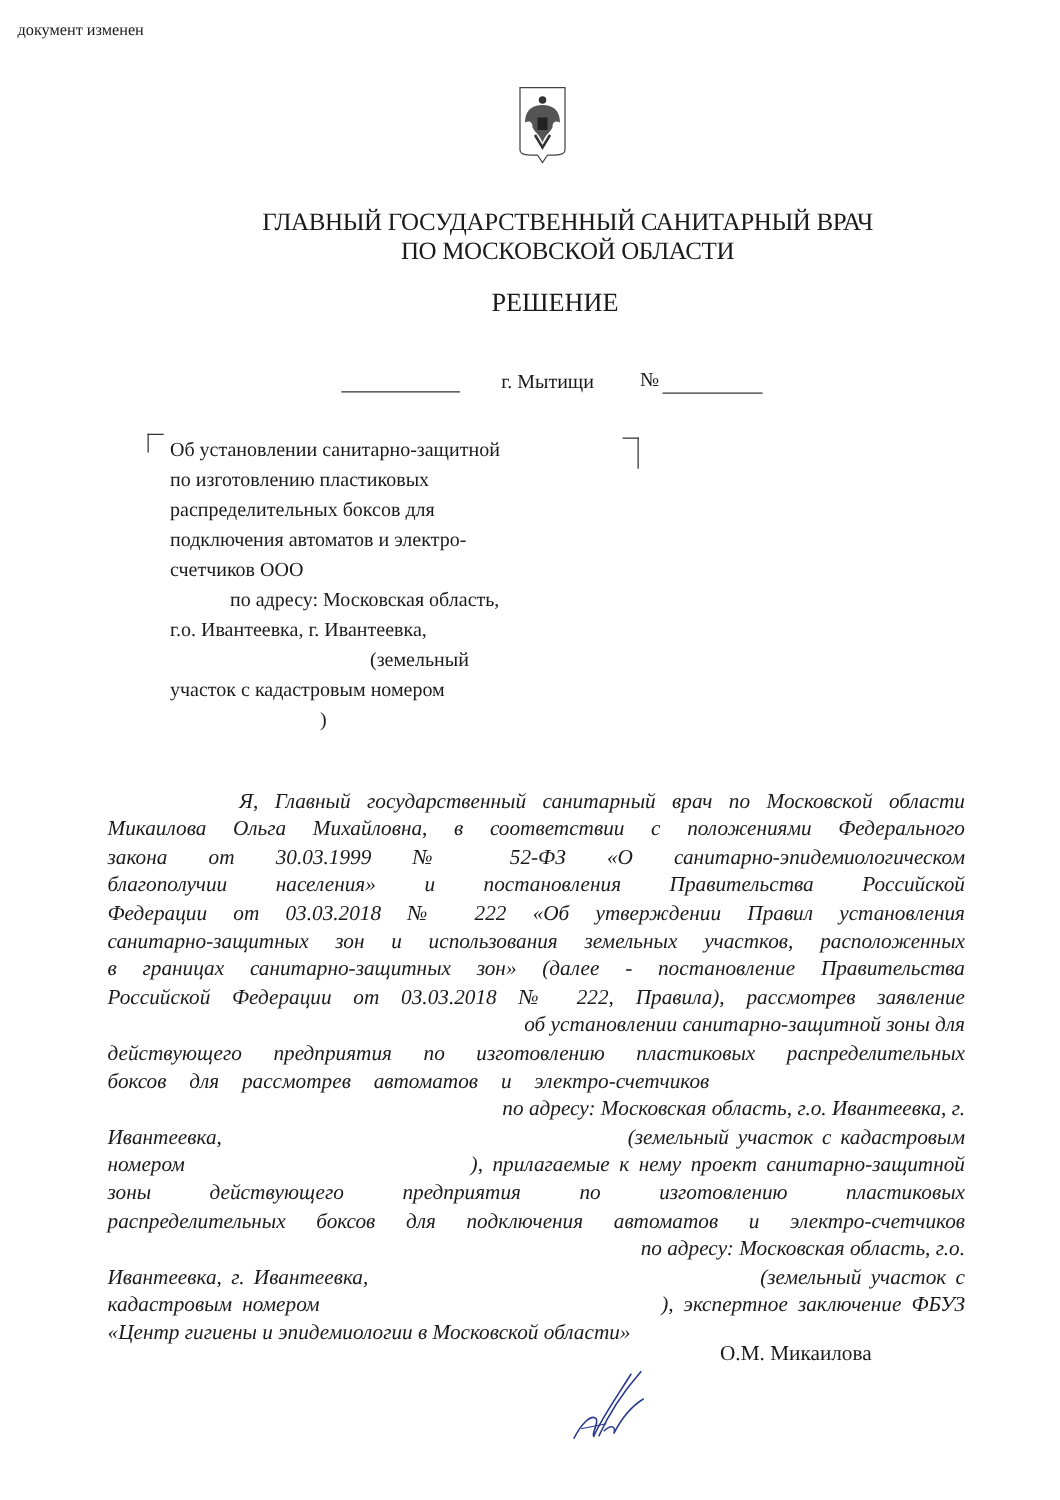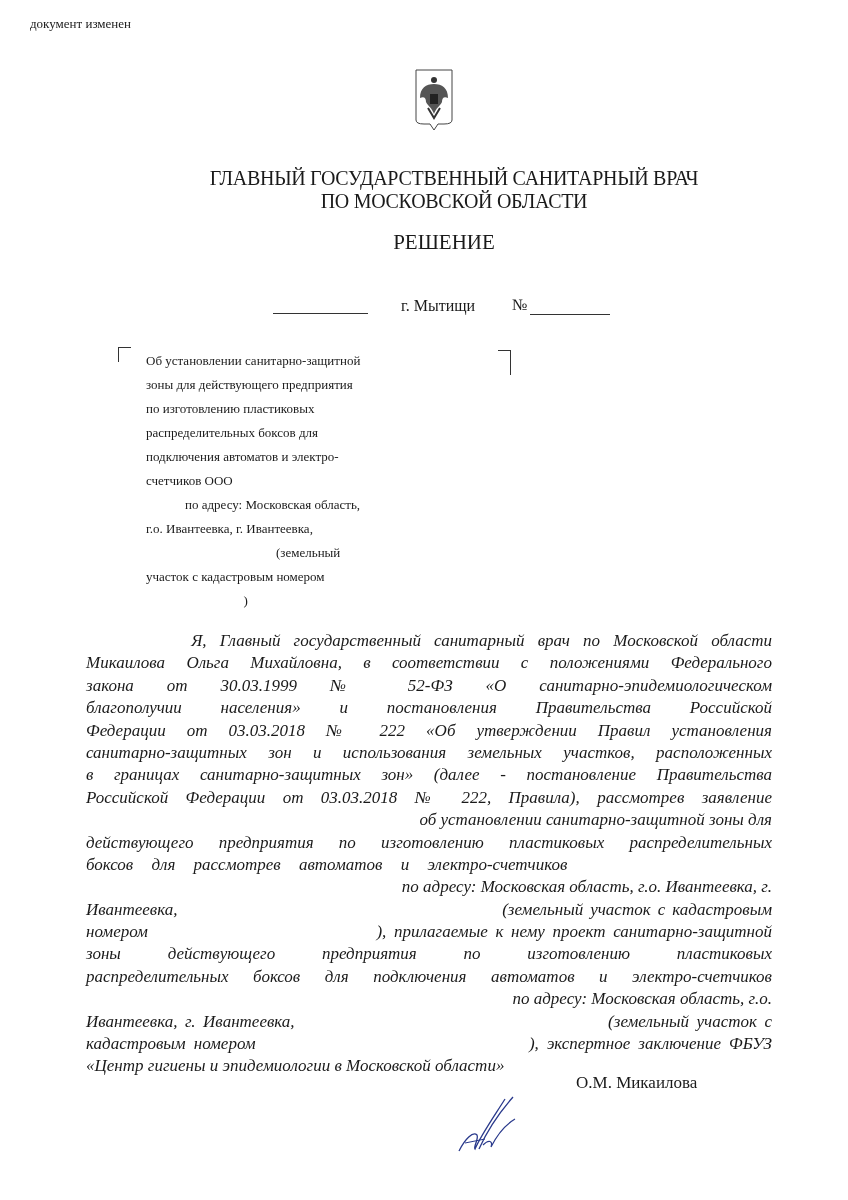--- a/index.html
+++ b/index.html
@@ -1,30 +1,30 @@
 <!DOCTYPE html>
 <html><head>
 <meta charset="utf-8">
 <style>
   html, body { margin: 0; padding: 0; background: #ffffff; }
   body { width: 848px; height: 1200px; position: relative; overflow: hidden; font-family: "Liberation Serif", serif; color: #1a1a1a; }
   .abs { position: absolute; }
-  .note { left: 30px; top: 16px; font-size: 13px; }
+  .note { left: 14px; top: 16px; font-size: 13px; }
   .emblem { left: 414px; top: 68px; width: 40px; height: 64px; }
   .title { left: 0; width: 848px; text-align: center; font-size: 20px; line-height: 24px; letter-spacing: -0.3px; }
   .title1 { top: 166px; left: 30px; }
   .title2 { top: 189px; left: 30px; }
   .decision { top: 230px; left: 20px; font-size: 21px; letter-spacing: 0px; }
   .dateline { left: 273px; top: 313px; width: 95px; border-top: 1px solid #333; }
   .city { left: 401px; top: 297px; font-size: 16px; }
   .numlabel { left: 512px; top: 296px; font-size: 16px; }
   .numline { left: 530px; top: 314px; width: 80px; border-top: 1px solid #333; }
   .bracket-l { left: 118px; top: 347px; width: 12px; height: 14px; border-left: 1px solid #333; border-top: 1px solid #333; }
   .bracket-r { left: 498px; top: 350px; width: 12px; height: 24px; border-right: 1px solid #333; border-top: 1px solid #333; }
-  .subject { left: 146px; top: 349px; width: 340px; font-size: 13px; line-height: 24px; }
+  .subject { left: 136px; top: 349px; width: 340px; font-size: 16px; line-height: 24px; }
   .subject div { white-space: nowrap; }
   .body { left: 86px; top: 630px; width: 686px; font-size: 17px; line-height: 22.4px; }
   .body .ln { display: block; text-align: justify; text-align-last: justify; white-space: nowrap; height: 22.4px; font-style: italic; }
   .body .ln.left { text-align-last: left; }
   .sig { left: 455px; top: 1095px; width: 70px; height: 60px; }
   .signame { left: 576px; top: 1073px; font-size: 17px; font-family: Liberation Serif, serif; }
 </style>
 </head>
 <body>
 
@@ -45,21 +45,20 @@
 <div class="abs dateline"></div>
 <div class="abs city">г. Мытищи</div>
 <div class="abs numlabel">№</div>
 <div class="abs numline"></div>
 
 <div class="abs bracket-l"></div>
 <div class="abs bracket-r"></div>
 
 <div class="abs subject">
   <div>Об установлении санитарно-защитной</div>
-  <div>зоны для действующего предприятия</div>
   <div>по изготовлению пластиковых</div>
   <div>распределительных боксов для</div>
   <div>подключения автоматов и электро-</div>
   <div>счетчиков ООО</div>
   <div style="white-space:pre">            по адресу: Московская область,</div>
   <div>г.о. Ивантеевка, г. Ивантеевка,</div>
   <div style="white-space:pre">                                        (земельный</div>
   <div>участок с кадастровым номером</div>
   <div style="white-space:pre">                              )</div>
 </div>

